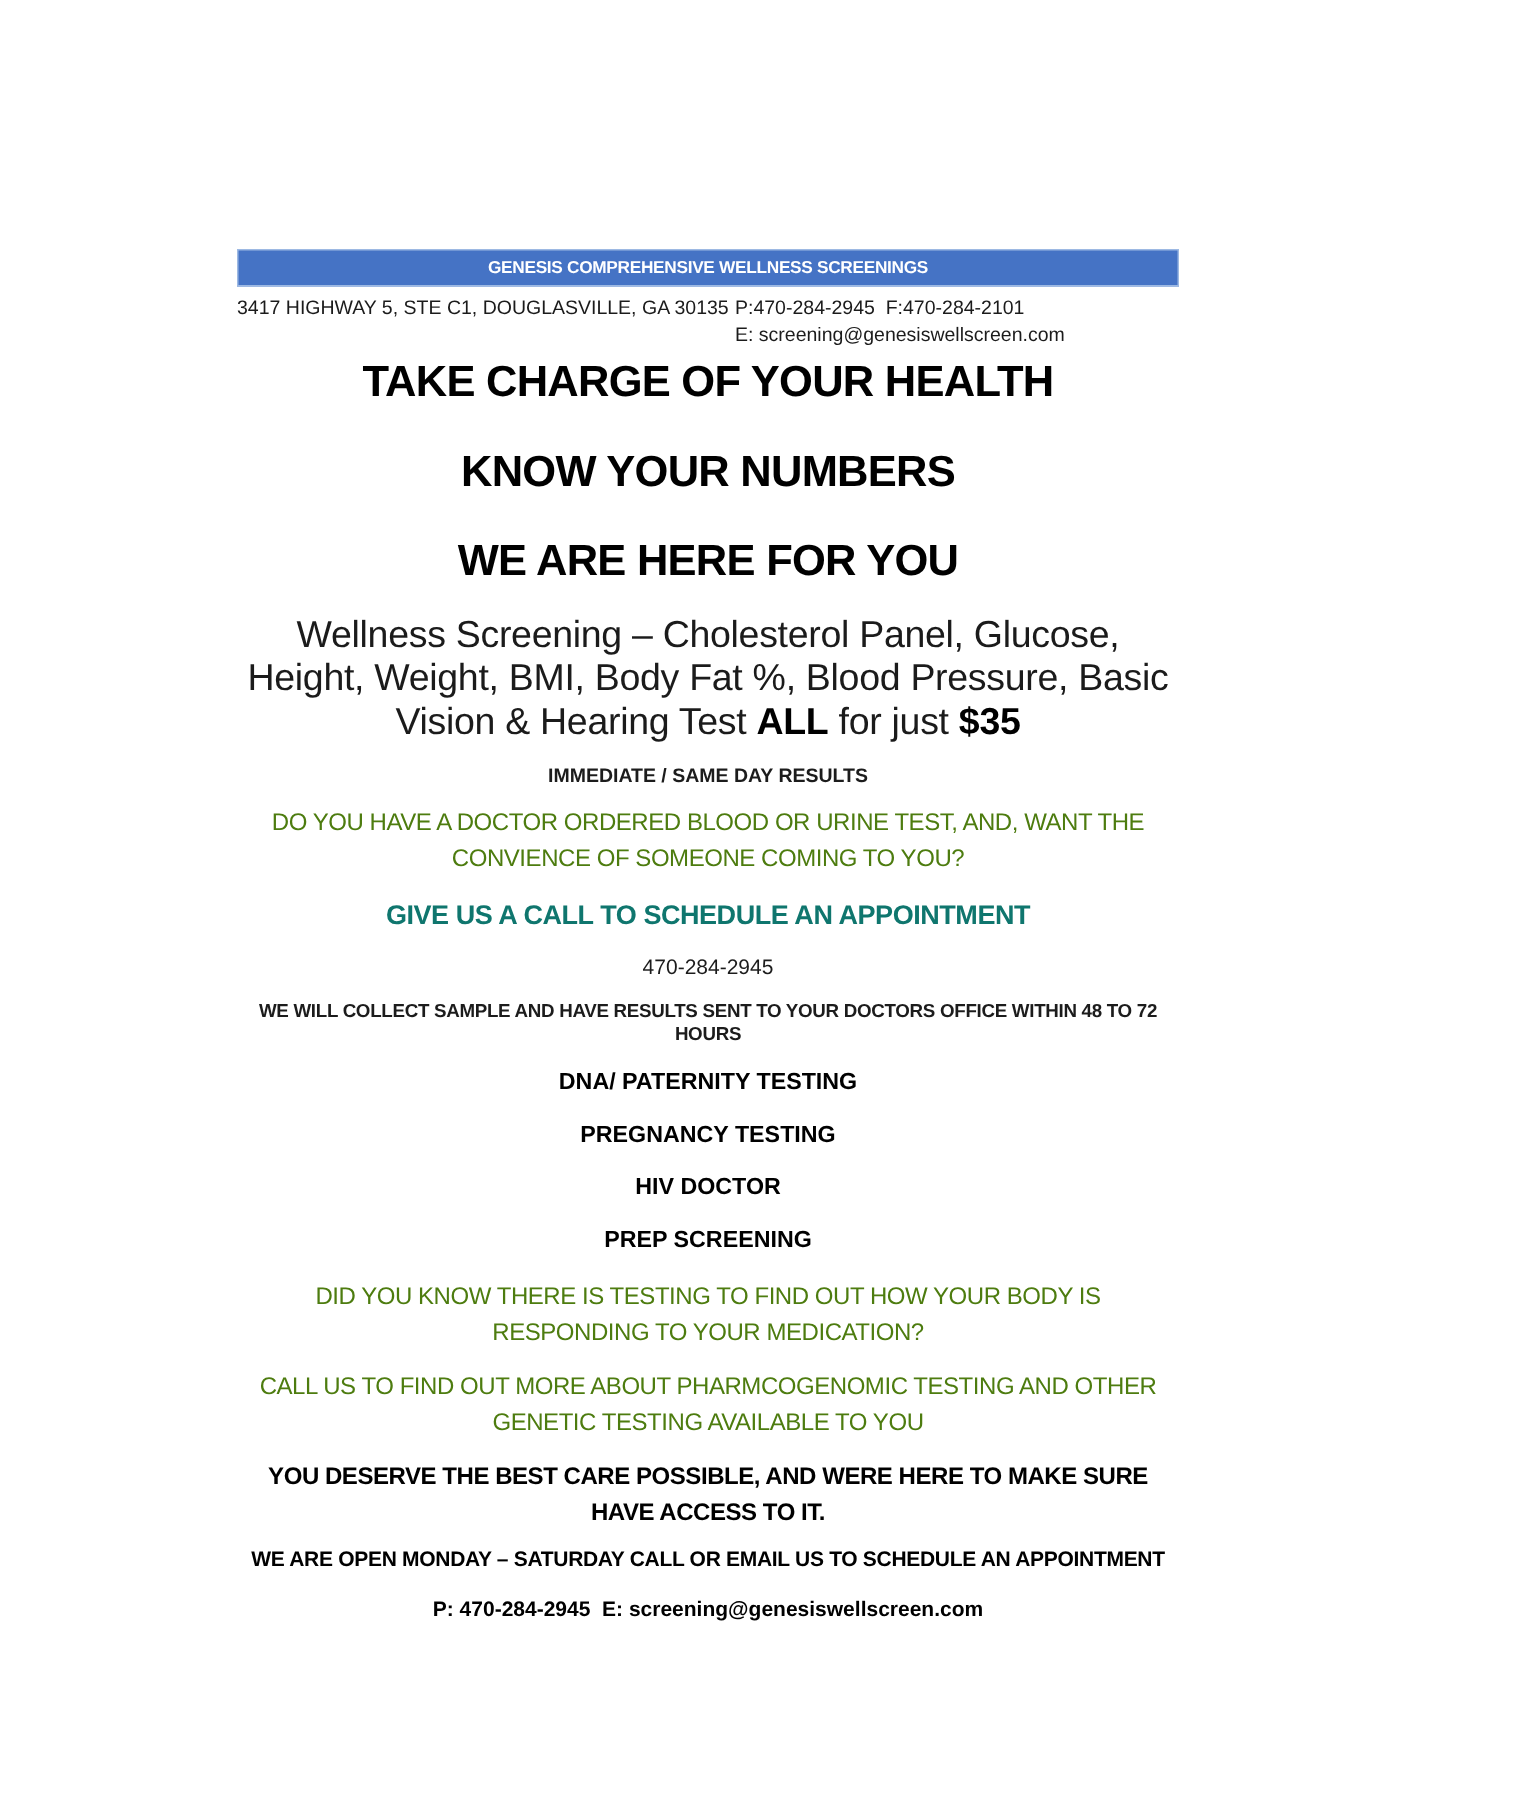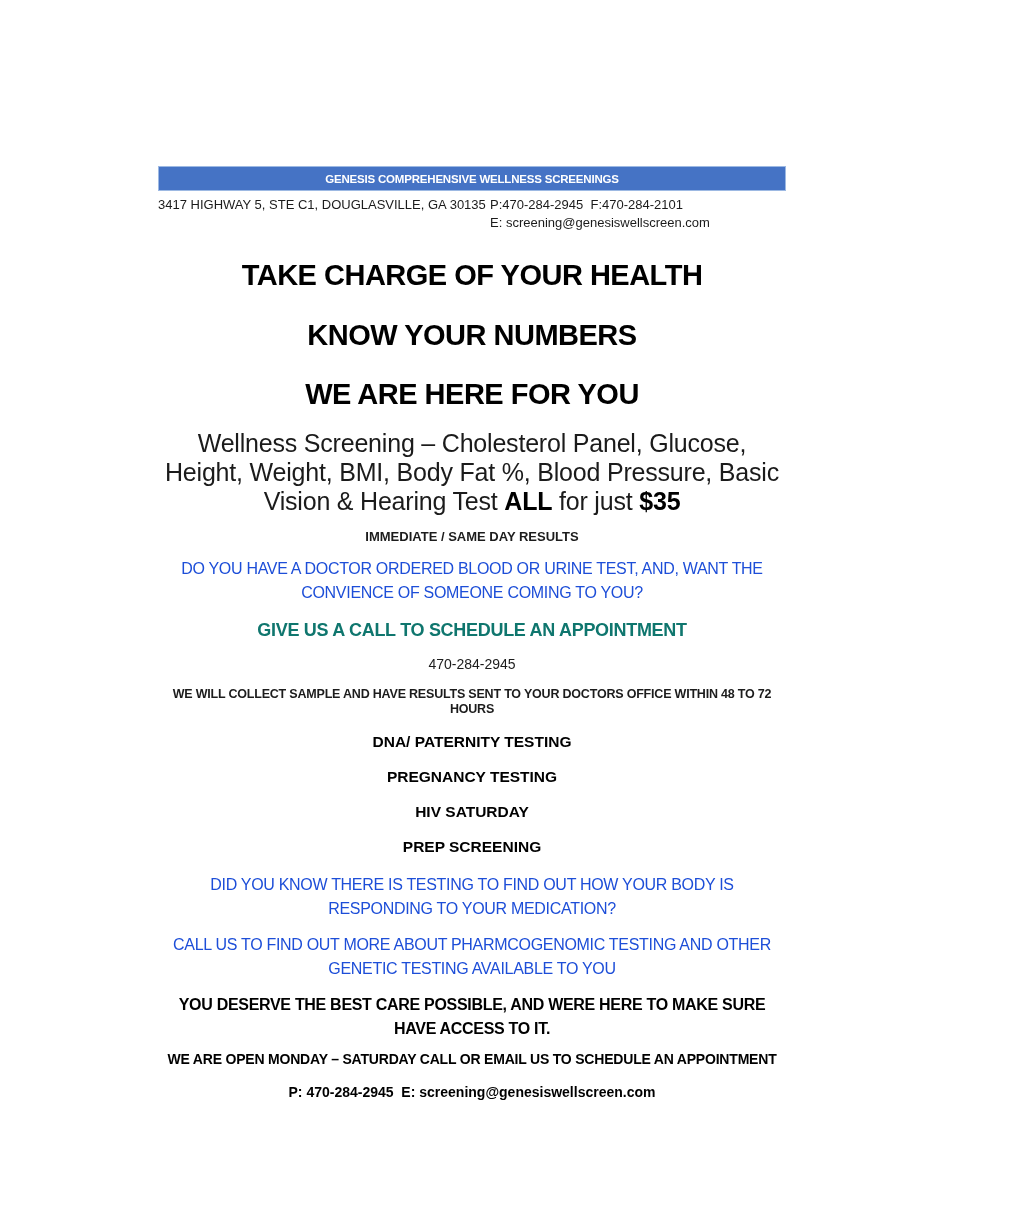--- a/index.html
+++ b/index.html
@@ -51,21 +51,21 @@
   .contact .right-col { white-space: pre; }
 
   
   .headline {
     font-size: 29px;
     font-weight: 700;
     letter-spacing: -0.5px;
     color: #000000;
     line-height: 31px;
   }
-  .headline.h1 { margin-top: 28px; }
+  .headline.h1 { margin-top: 8px; }
   .headline.h2 { margin-top: 29px; }
   .headline.h3 { margin-top: 28px; }
 
   
   .offer {
     margin-top: 19px;
     font-size: 25px;
     line-height: 29px;
     letter-spacing: -0.2px;
     color: #1b1b1b;
@@ -76,21 +76,21 @@
     margin-top: 13px;
     font-size: 13px;
     font-weight: 700;
     line-height: 15px;
   }
 
   .para {
     font-size: 16px;
     line-height: 24px;
     letter-spacing: -0.3px;
-    color: #1d4ed8;
+    color: #4d7c0f;
   }
   .question-1 { margin-top: 13px; }
 
   .cta {
     margin-top: 14px;
     font-size: 18px;
     font-weight: 700;
     letter-spacing: -0.3px;
     line-height: 22px;
     color: #0f766e;
@@ -174,21 +174,21 @@
 
     <div class="cta">GIVE US A CALL TO SCHEDULE AN APPOINTMENT</div>
 
     <div class="phone-big">470-284-2945</div>
 
     <div class="turnaround">WE WILL COLLECT SAMPLE AND HAVE RESULTS SENT TO YOUR DOCTORS OFFICE WITHIN 48 TO 72 HOURS</div>
 
     <ul class="services">
       <li>DNA/ PATERNITY TESTING</li>
       <li>PREGNANCY TESTING</li>
-      <li>HIV SATURDAY</li>
+      <li>HIV DOCTOR</li>
       <li>PREP SCREENING</li>
     </ul>
 
     <p class="para question-2">DID YOU KNOW THERE IS TESTING TO FIND OUT HOW YOUR BODY IS RESPONDING TO YOUR MEDICATION?</p>
 
     <p class="para genetic-info">CALL US TO FIND OUT MORE ABOUT PHARMCOGENOMIC TESTING AND OTHER GENETIC TESTING AVAILABLE TO YOU</p>
 
     <p class="care-promise">YOU DESERVE THE BEST CARE POSSIBLE, AND WERE HERE TO MAKE SURE HAVE ACCESS TO IT.</p>
 
     <div class="hours">WE ARE OPEN MONDAY – SATURDAY CALL OR EMAIL US TO SCHEDULE AN APPOINTMENT</div>

